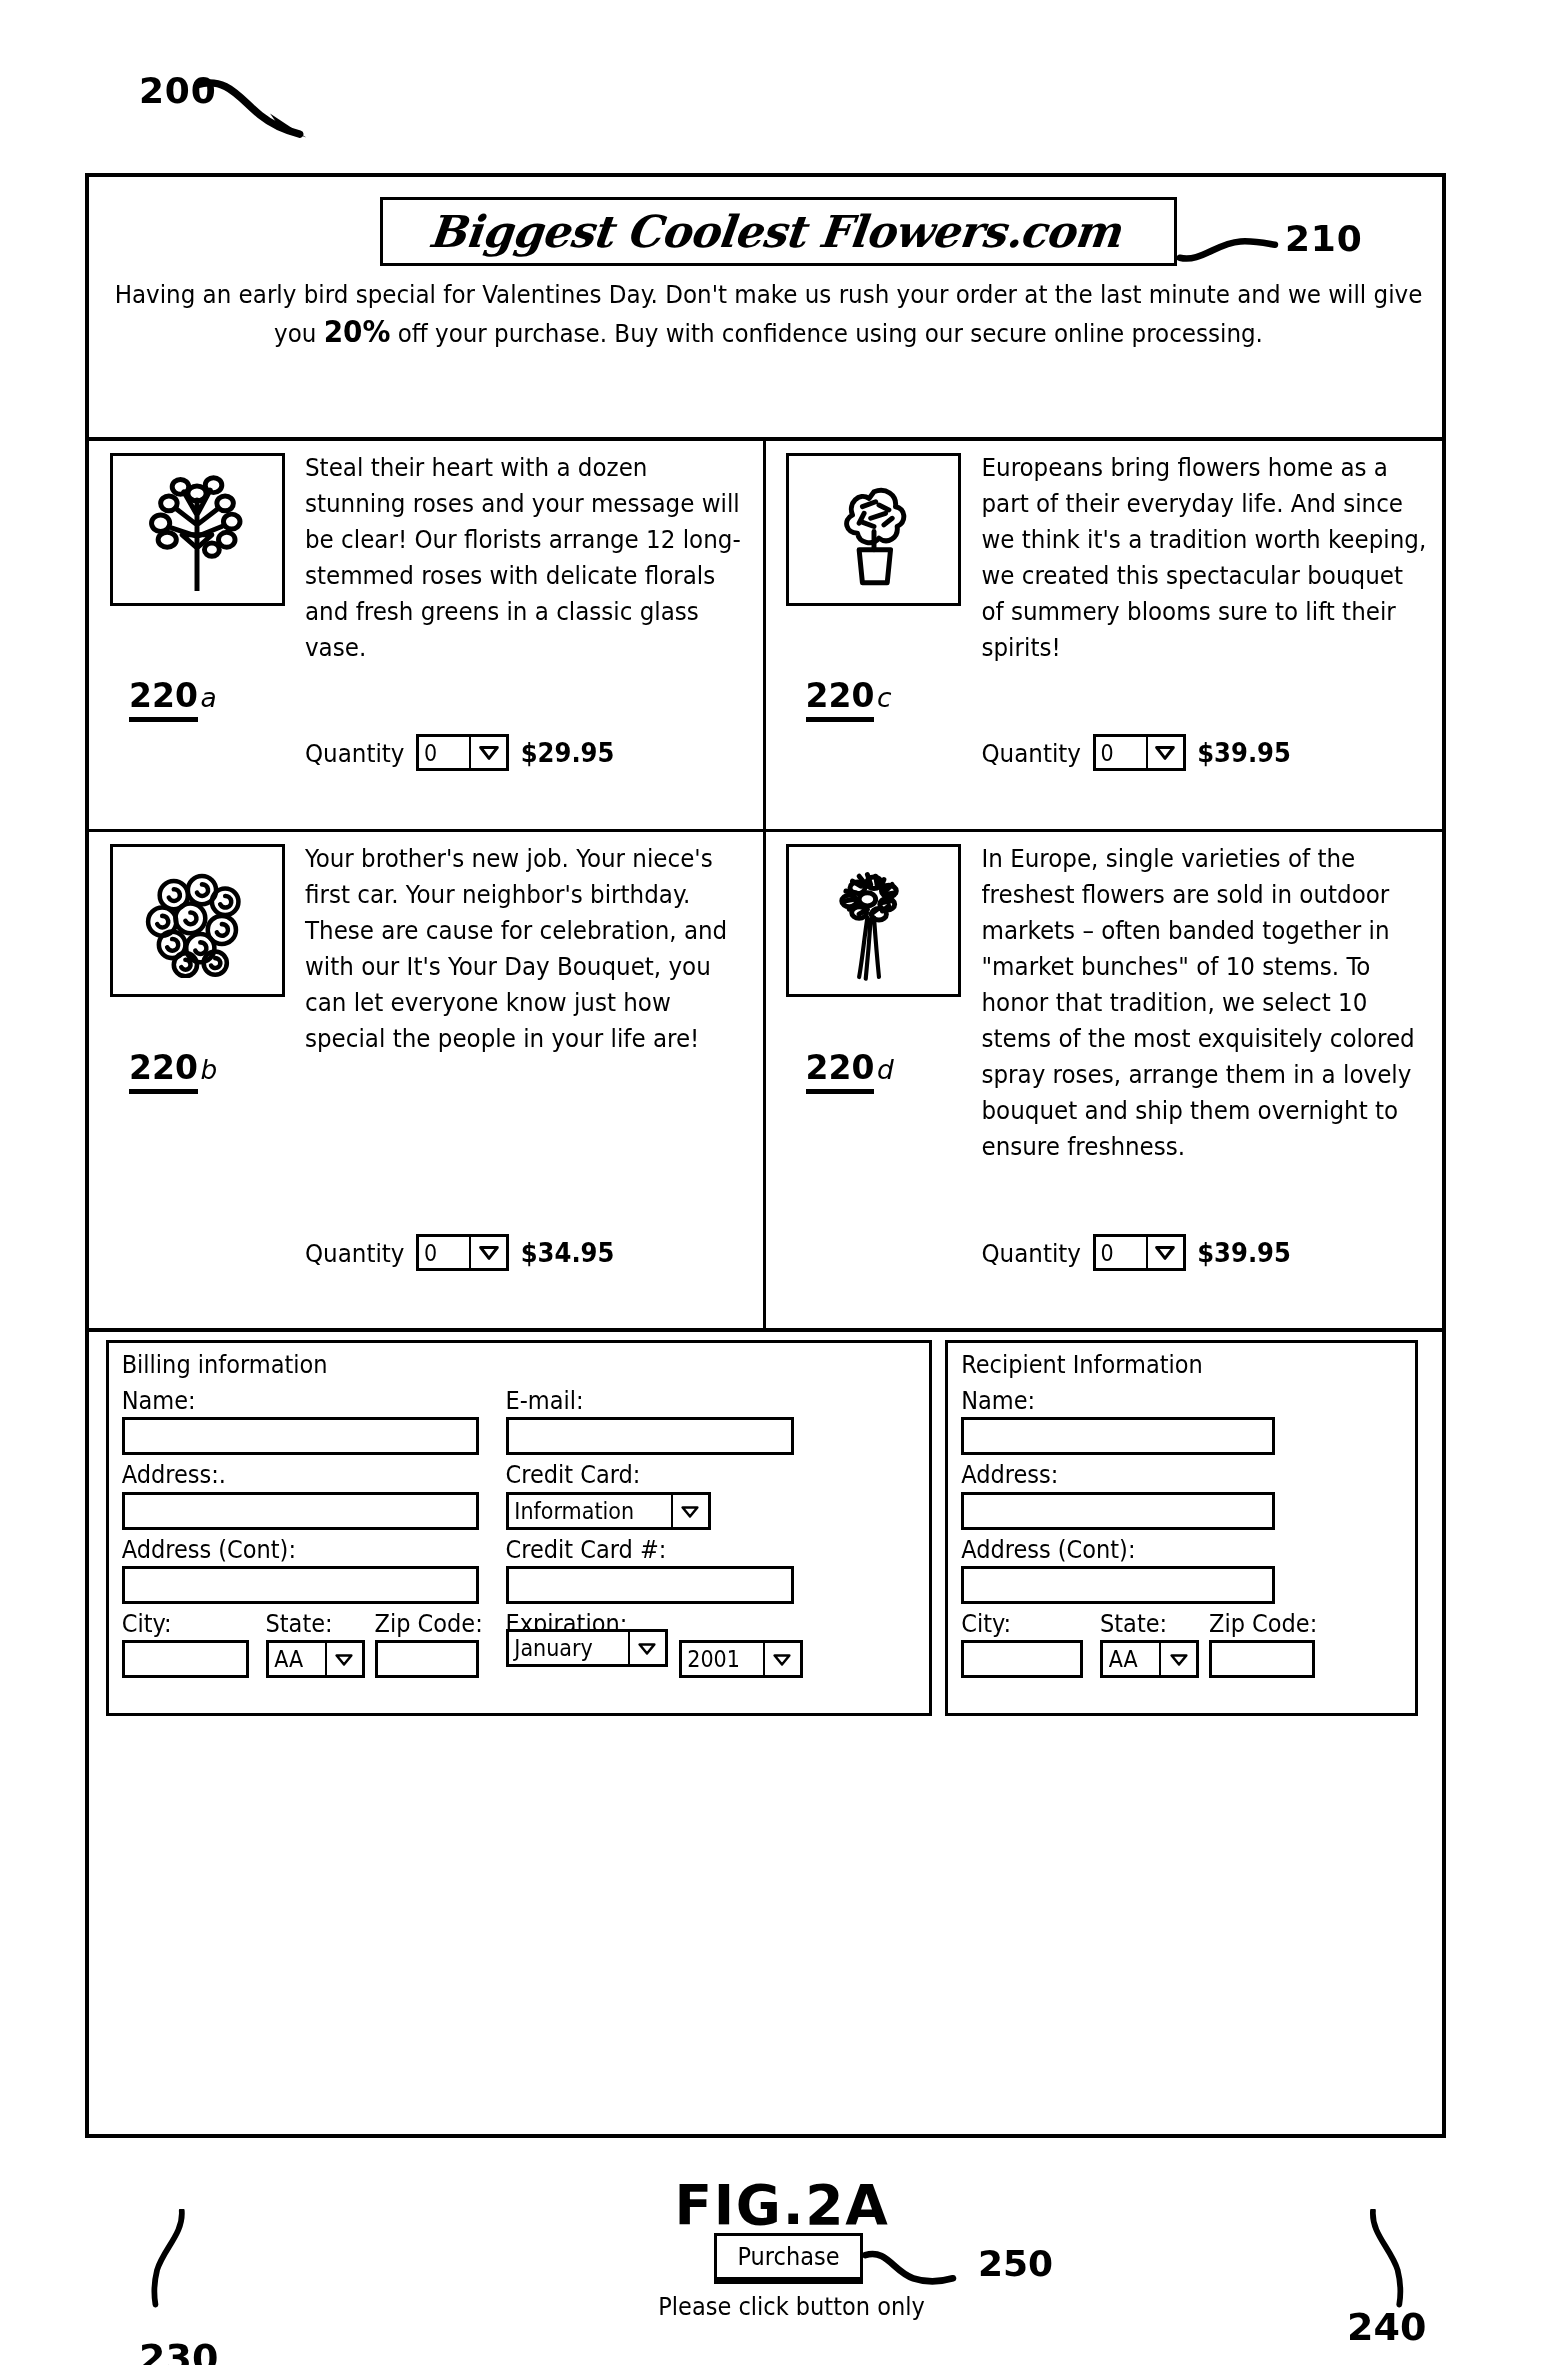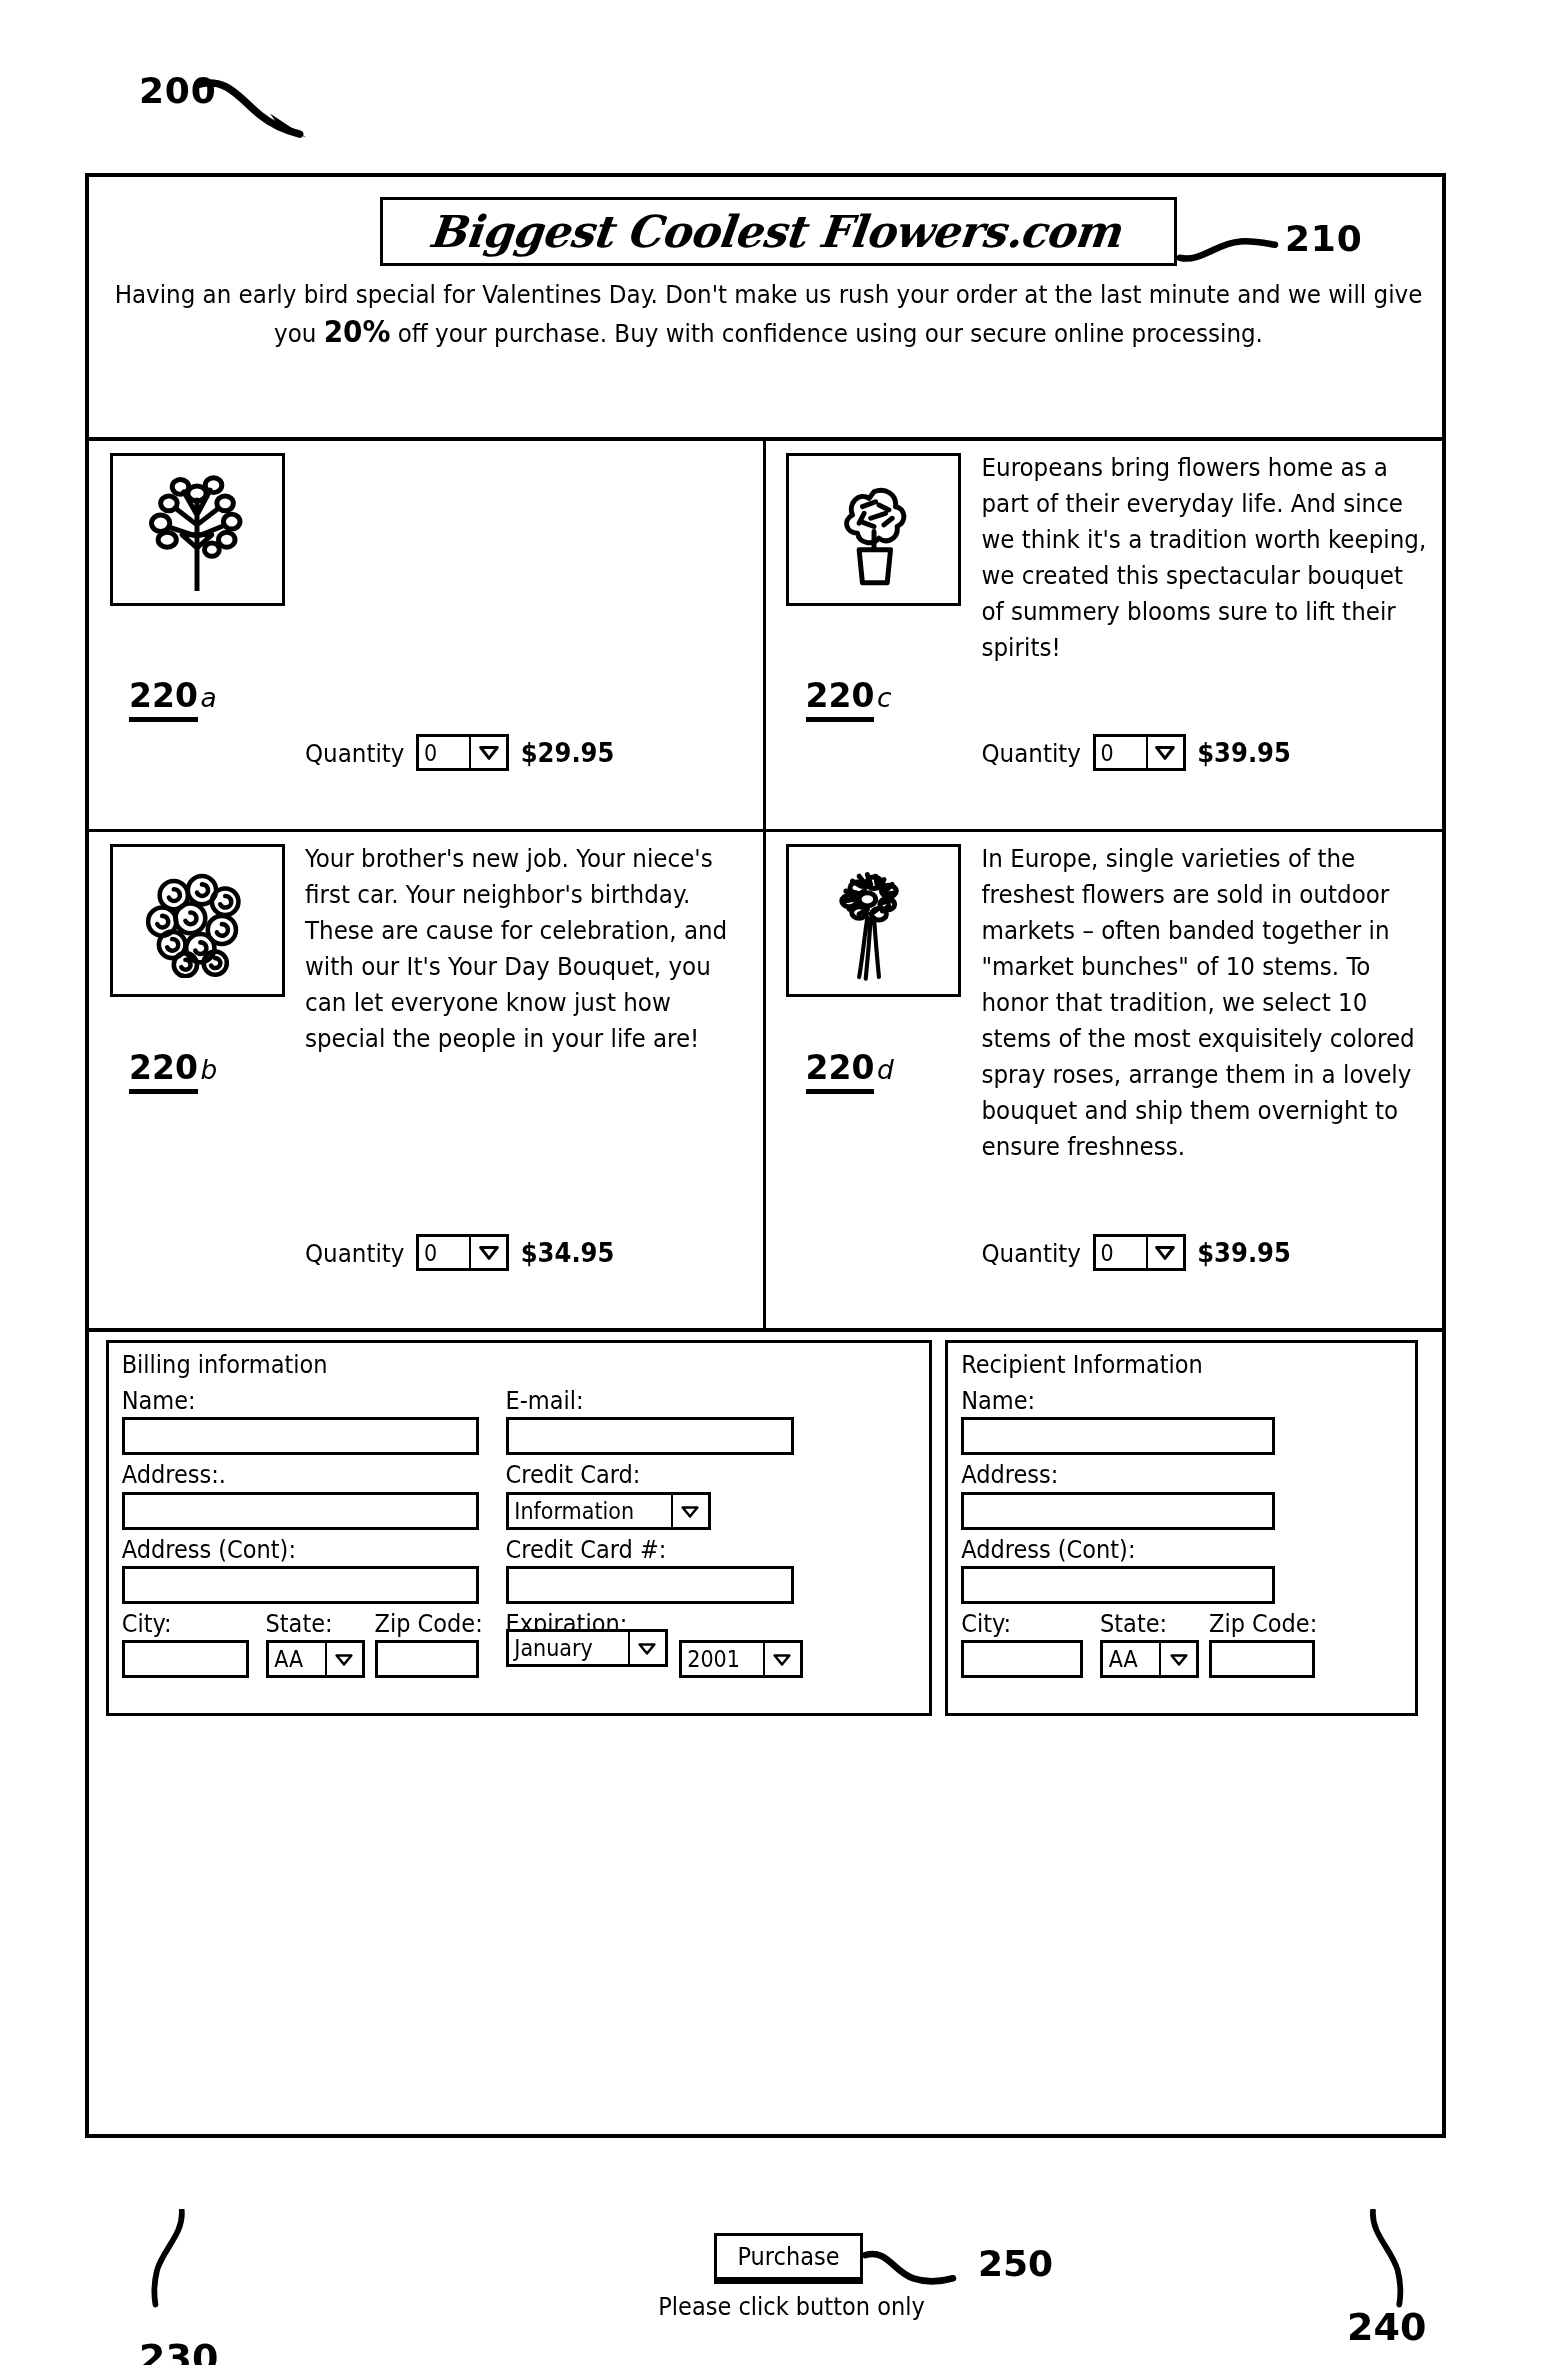--- a/index.html
+++ b/index.html
@@ -145,20 +145,21 @@
                 <ellipse cx="112" cy="66" rx="10" ry="9"></ellipse>
                 <ellipse cx="34" cy="88" rx="11" ry="9"></ellipse>
                 <ellipse cx="106" cy="88" rx="10" ry="9"></ellipse>
                 <ellipse cx="88" cy="100" rx="9" ry="8"></ellipse>
               </g>
             </svg>
           </div>
           <div class="reflabel" style="top:235px">
             <span class="num">220</span><span class="suf">a</span>
           </div>
+          <div class="pdesc">Steal their heart with a dozen stunning roses and your message will be clear! Our florists arrange 12 long-stemmed roses with delicate florals and fresh greens in a classic glass vase.</div>
           <div class="qrow" style="top:293px">
             <span>Quantity</span>
             <span class="qty-select">
               <span class="qty-val">0</span>
               <span class="qty-arrow">
                 <svg width="20" height="15" viewBox="0 0 24 18">
                     <path d="M2,3 L22,3 L12,16 Z" fill="none" stroke="#000" stroke-width="3.5" stroke-linejoin="round"></path>
                   </svg>
               </span>
             </span>
@@ -392,15 +393,16 @@
       <div id="lead-230">230</div>
 
       <svg id="lead-240-curve" width="74" height="99" viewBox="0 0 90 120">
         <path d="M34,2 C32,30 56,48 64,74 C68,90 68,104 66,116" stroke="#000" stroke-width="7" fill="none" stroke-linecap="round"></path>
       </svg>
       <div id="lead-240">240</div>
     </div>
 
   </div>
 
+  <div id="fig-caption">FIG.2A</div>
 
 </div>
 
 
 </body></html>

